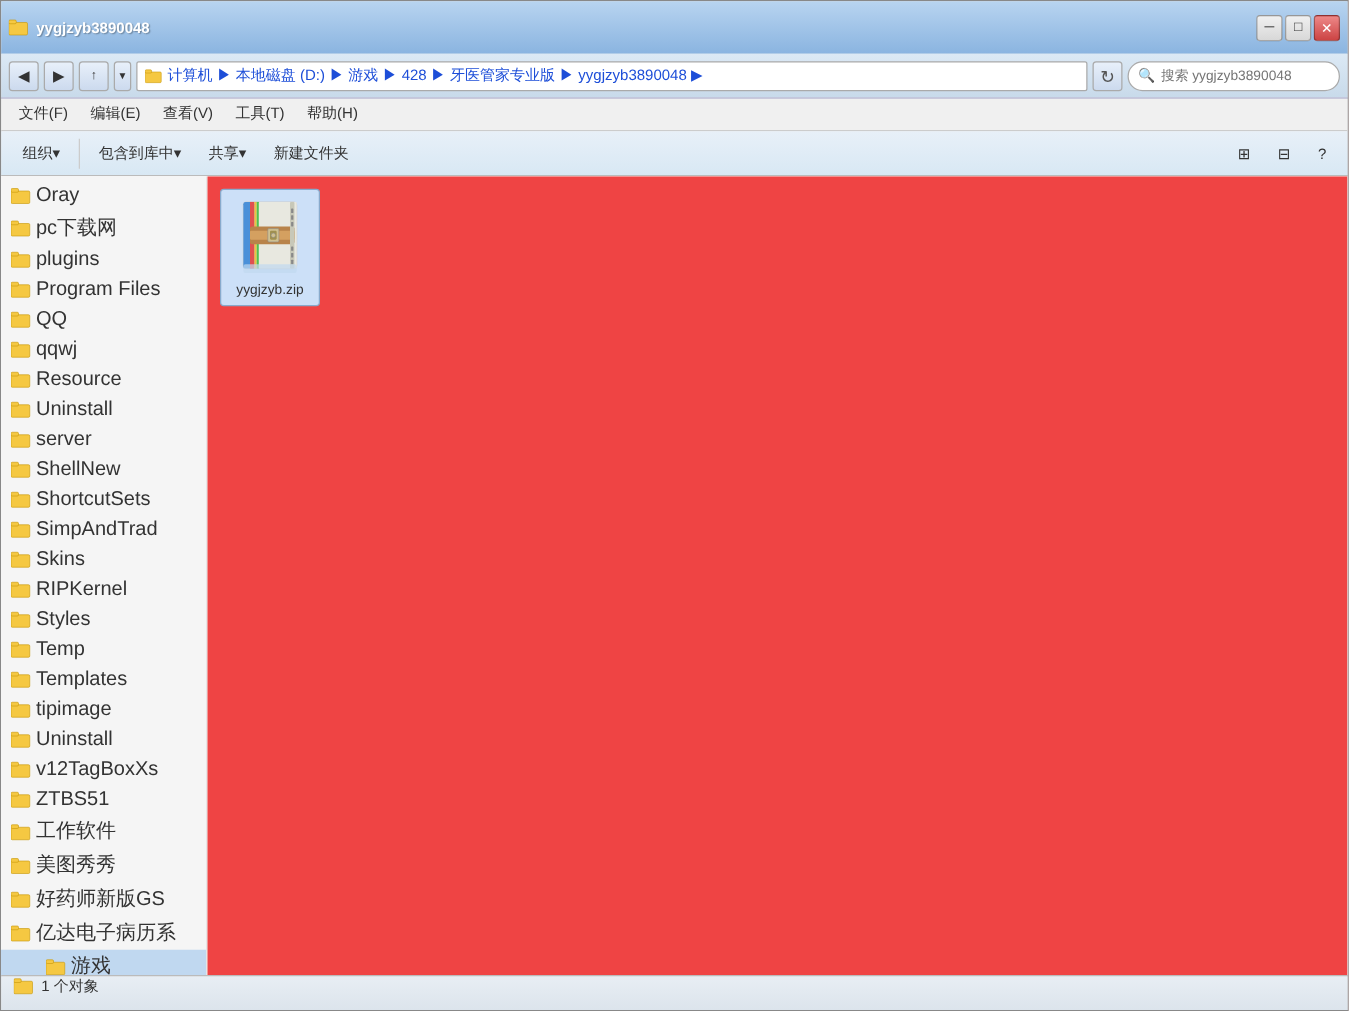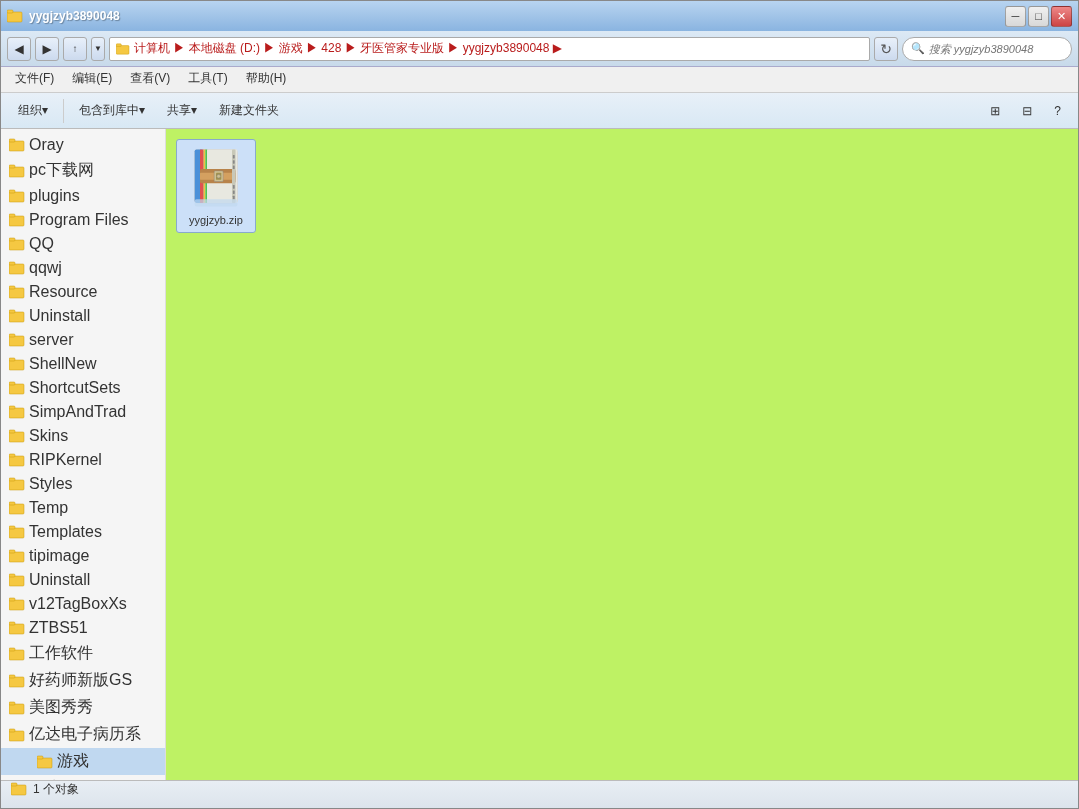--- a/index.html
+++ b/index.html
@@ -17,21 +17,21 @@
       width: 1079px;
       height: 809px;
       display: flex;
       flex-direction: column;
       border: 1px solid #888;
       background: #f0f0f0;
     }
 
     .title-bar {
       background: linear-gradient(to bottom, #b8d4f0 0%, #8ab4e0 100%);
-      height: 30px;
+      height: 42px;
       display: flex;
       align-items: center;
       justify-content: space-between;
       padding: 0 6px;
       flex-shrink: 0;
     }
 
     .title-bar-left {
       display: flex;
       align-items: center;
@@ -148,21 +148,20 @@
       gap: 4px;
     }
 
     .search-input {
       border: none;
       outline: none;
       font-size: 11px;
       color: #888;
       background: transparent;
       flex: 1;
-      font-style: italic;
     }
 
     
     .menu-bar {
       background: #f0f0f0;
       height: 26px;
       display: flex;
       align-items: flex-start;
       padding: 0 6px;
       gap: 2px;
@@ -254,21 +253,21 @@
     }
 
     .folder-item.selected {
       background: #c0d8f0;
       padding-left: 36px;
     }
 
     
     .file-area {
       flex: 1;
-      background: #bef264;
+      background: #ef4444;
       overflow: auto;
       padding: 10px;
       display: flex;
       align-items: flex-start;
       align-content: flex-start;
     }
 
     .file-item {
       display: flex;
       flex-direction: column;
@@ -347,21 +346,21 @@
     <div class="nav-btn" style="font-size:10px;">↑</div>
     <div class="nav-btn dropdown" style="font-size:8px;">▼</div>
 
     <div class="address-field">
       <div class="address-field-inner">
 
         <svg width="14" height="12" viewBox="0 0 16 14">
           <rect x="0" y="3" width="15" height="10" rx="1" fill="#f5c842" stroke="#c9980a" stroke-width="0.5"></rect>
           <rect x="0" y="1" width="6" height="3" rx="1" fill="#f5c842" stroke="#c9980a" stroke-width="0.5"></rect>
         </svg>
-        <span style="font-size:12px; color:#b91c1c;">
+        <span style="font-size:12px; color:#1d4ed8;">
           计算机 ▶ 本地磁盘 (D:) ▶ 游戏 ▶ 428 ▶ 牙医管家专业版 ▶ yygjzyb3890048 ▶
         </span>
       </div>
     </div>
 
     <div class="refresh-btn">↻</div>
 
     <div class="search-box">
       <span style="font-size:11px; color:#888;">🔍</span>
       <input class="search-input" type="text" placeholder="搜索 yygjzyb3890048" style="">
@@ -566,29 +565,29 @@
             <rect x="0" y="1" width="6" height="3" rx="1" fill="#f5c842" stroke="#c9980a" stroke-width="0.5"></rect>
           </svg>
         <span>工作软件</span>
       </div>
 
       <div class="folder-item">
         <svg class="folder-svg" viewBox="0 0 16 14">
             <rect x="0" y="3" width="15" height="10" rx="1" fill="#f5c842" stroke="#c9980a" stroke-width="0.5"></rect>
             <rect x="0" y="1" width="6" height="3" rx="1" fill="#f5c842" stroke="#c9980a" stroke-width="0.5"></rect>
           </svg>
+        <span>美图秀秀</span>
+      </div>
+
+      <div class="folder-item">
+        <svg class="folder-svg" viewBox="0 0 16 14">
+            <rect x="0" y="3" width="15" height="10" rx="1" fill="#f5c842" stroke="#c9980a" stroke-width="0.5"></rect>
+            <rect x="0" y="1" width="6" height="3" rx="1" fill="#f5c842" stroke="#c9980a" stroke-width="0.5"></rect>
+          </svg>
         <span>好药师新版GS</span>
-      </div>
-
-      <div class="folder-item">
-        <svg class="folder-svg" viewBox="0 0 16 14">
-            <rect x="0" y="3" width="15" height="10" rx="1" fill="#f5c842" stroke="#c9980a" stroke-width="0.5"></rect>
-            <rect x="0" y="1" width="6" height="3" rx="1" fill="#f5c842" stroke="#c9980a" stroke-width="0.5"></rect>
-          </svg>
-        <span>美图秀秀</span>
       </div>
 
       <div class="folder-item">
         <svg class="folder-svg" viewBox="0 0 16 14">
             <rect x="0" y="3" width="15" height="10" rx="1" fill="#f5c842" stroke="#c9980a" stroke-width="0.5"></rect>
             <rect x="0" y="1" width="6" height="3" rx="1" fill="#f5c842" stroke="#c9980a" stroke-width="0.5"></rect>
           </svg>
         <span>亿达电子病历系</span>
       </div>
 

